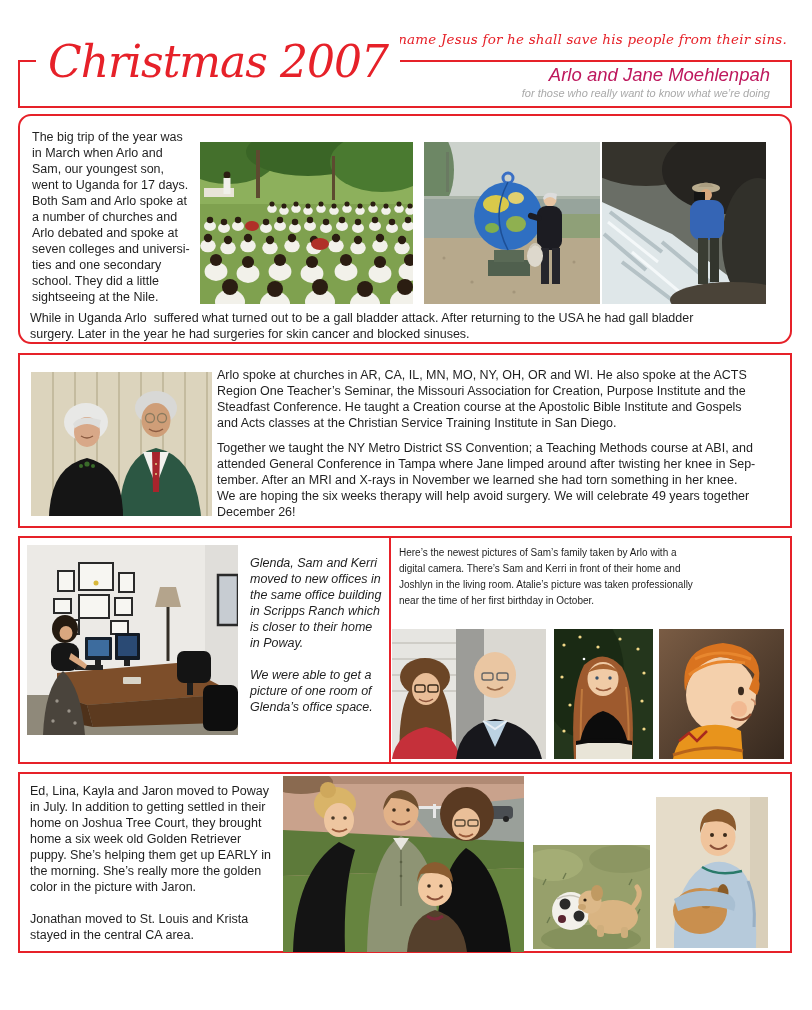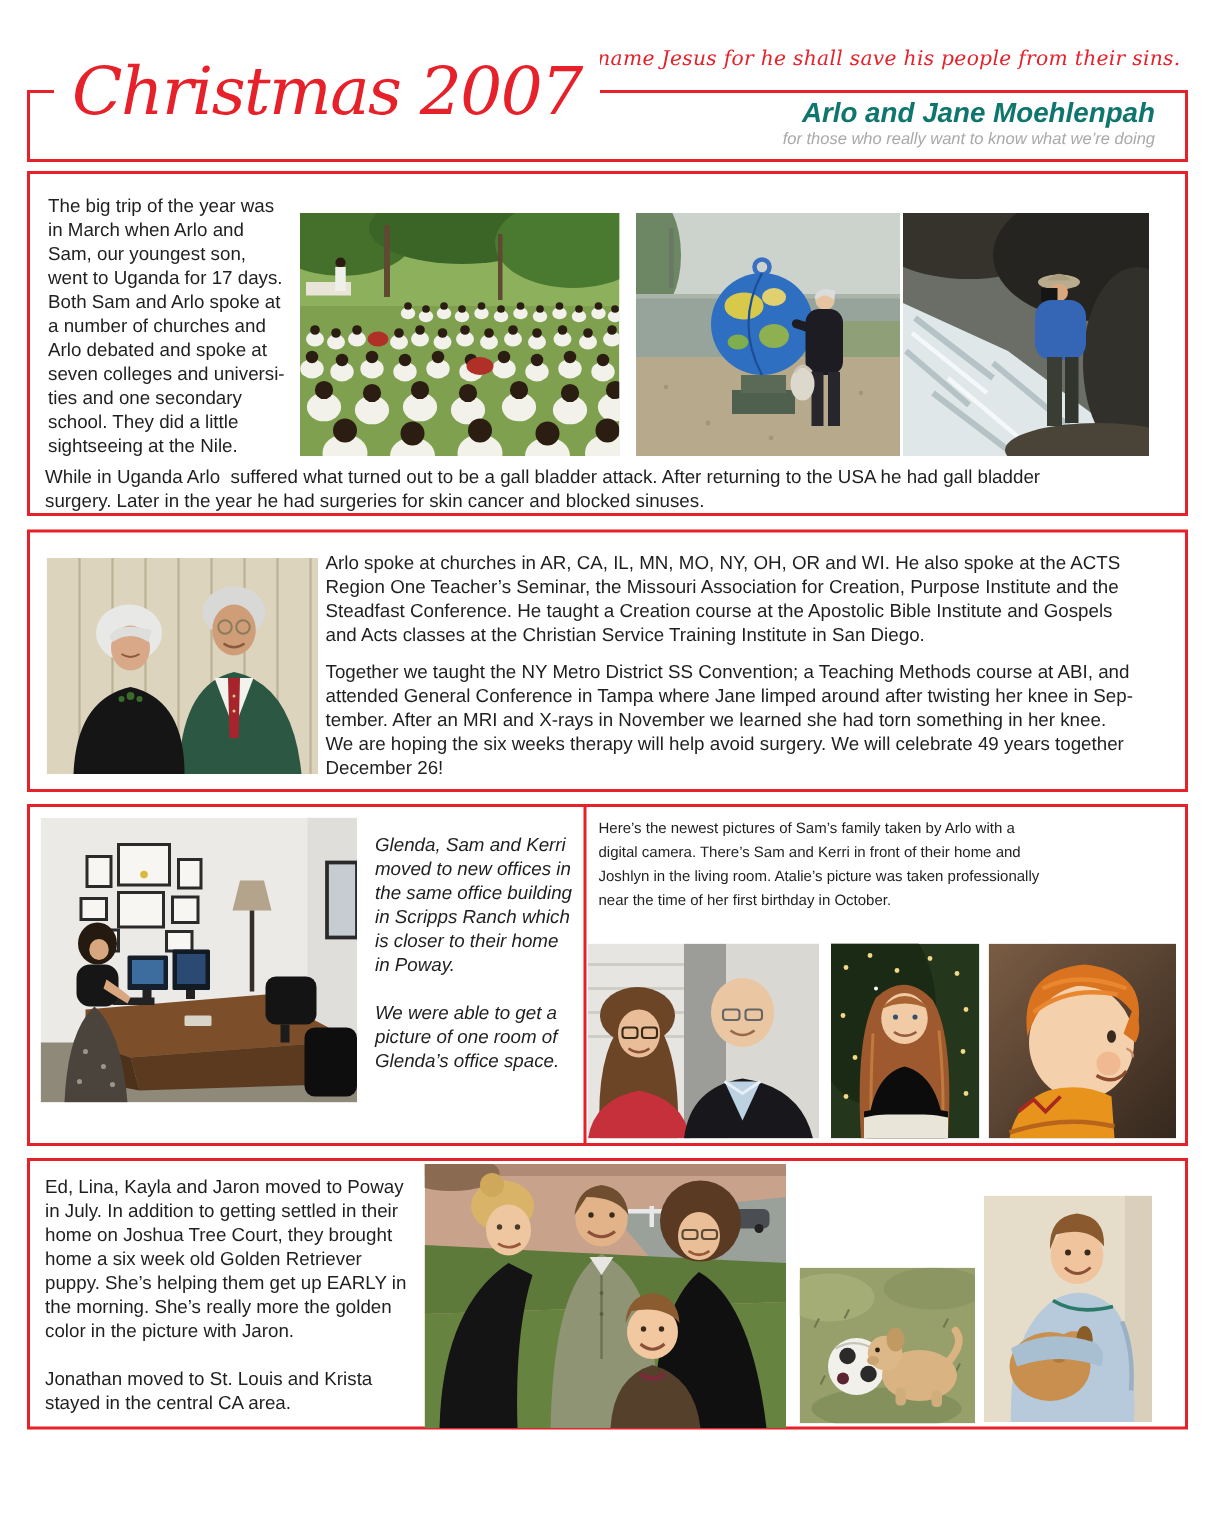--- a/index.html
+++ b/index.html
@@ -12,27 +12,27 @@
   .body-sm{ font-size:10px; line-height:16px; }
   .it{ font-style:italic; }
 
   
   .verse{ right:25px; top:31px; color:var(--red); font-family:"DejaVu Serif",serif;
           font-style:italic; font-size:13.5px; letter-spacing:.2px; }
   .header-box{ left:18px; top:60px; width:770px; height:44px; border:2px solid var(--red); }
   .title{ left:36px; top:22px; height:80px; line-height:80px; padding:0 12px; background:#fff;
           color:var(--red); font-family:"DejaVu Serif",serif; font-style:italic;
           font-size:44px; letter-spacing:-1px; z-index:3; }
-  .authors{ right:42px; top:64px; color:#0f766e; font-size:18.5px; font-style:italic;
-            font-weight:bold; z-index:3; }
+  .authors{ right:42px; top:64px; color:#be185d; font-size:18.5px; font-style:italic;
+            font-weight:normal; z-index:3; }
   .tagline{ right:42px; top:87px; color:#a9a9a9; font-size:11px; font-style:italic; z-index:3; }
 
   
   .box{ position:absolute; left:18px; width:770px; border:2px solid var(--red); background:#fff; }
-  .s1{ top:114px; height:226px; }
+  .s1{ top:114px; height:226px;border-radius:13px; }
   .s2{ top:353px; height:171px; }
   .s3{ top:536px; height:224px; }
   .s4{ top:772px; height:177px; }
   .divider{ position:absolute; left:369px; top:0; bottom:0; width:2px; background:var(--red); }
 
   .photo{ position:absolute; overflow:hidden; }
   .photo svg{ display:block; width:100%; height:100%; }
 </style>
 </head>
 <body>

